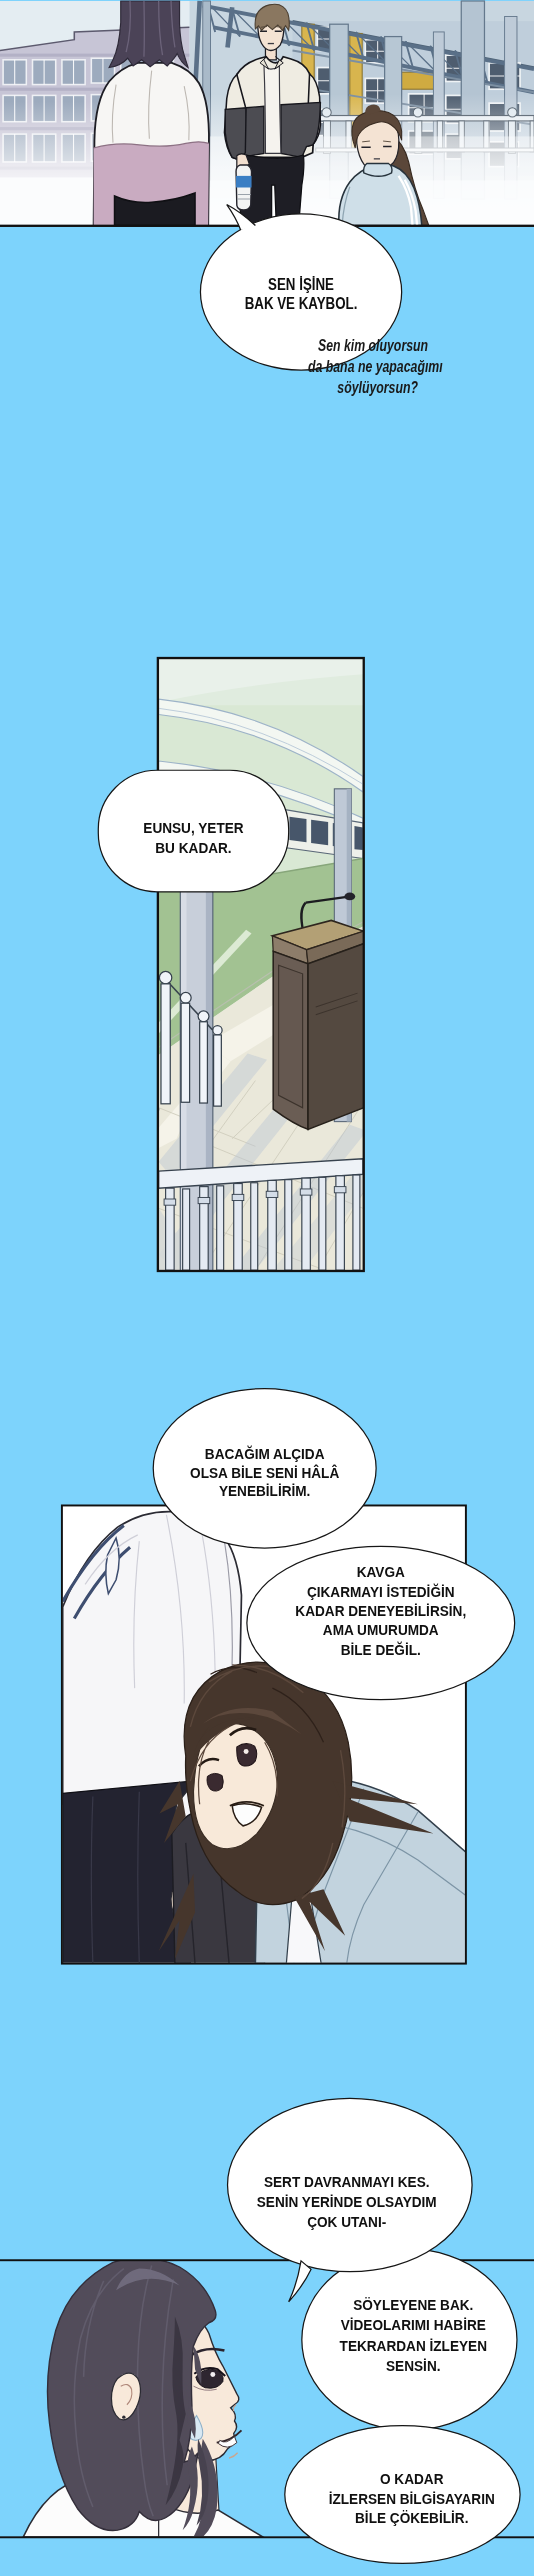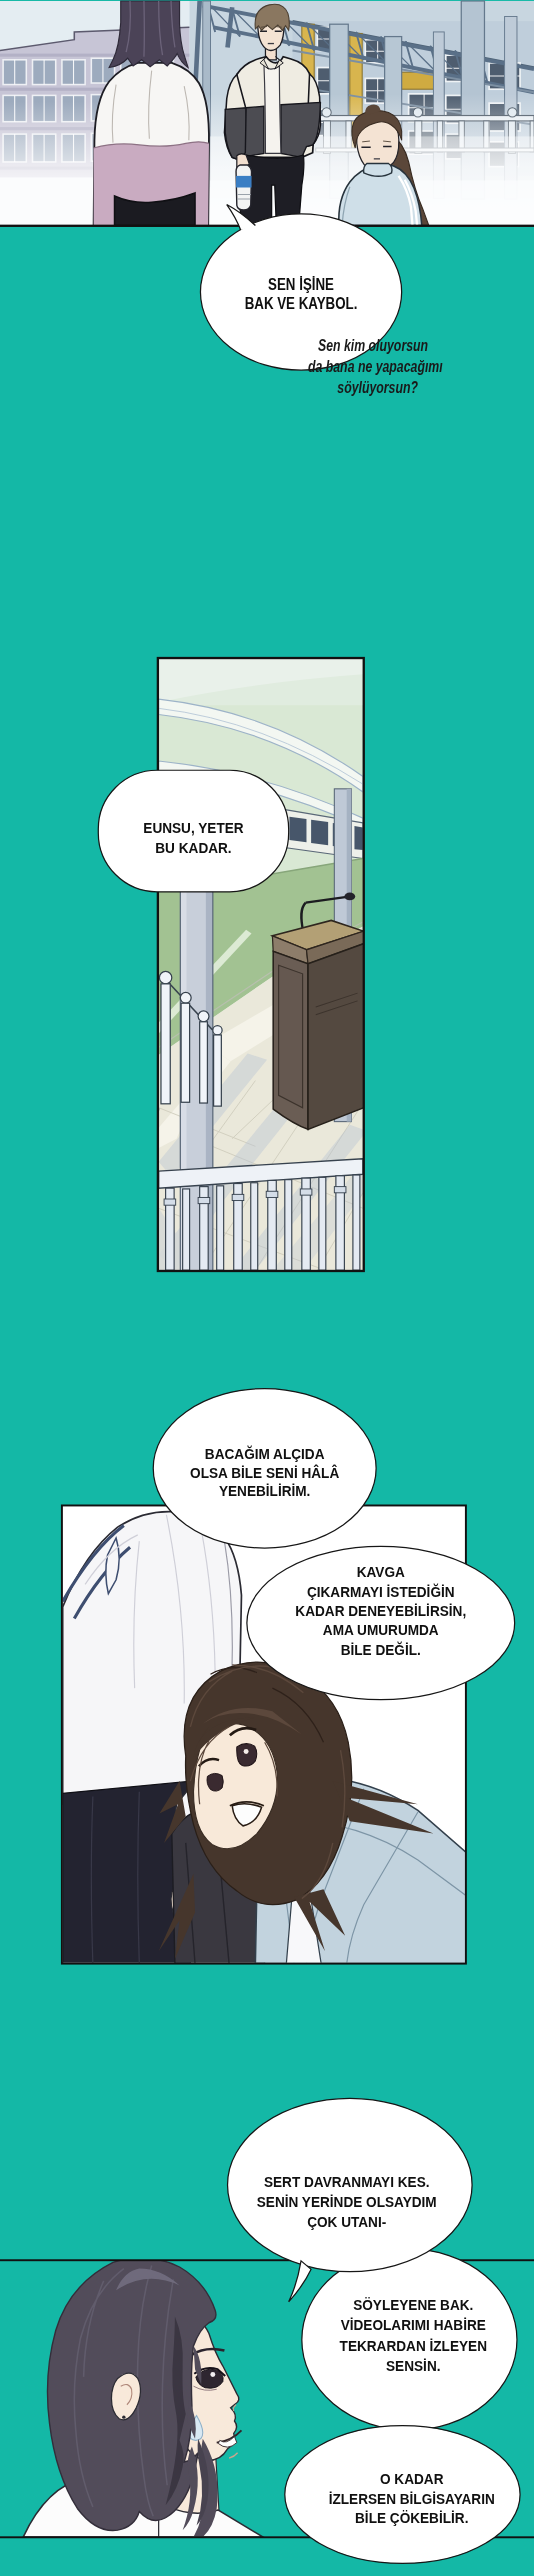--- a/index.html
+++ b/index.html
@@ -1,16 +1,16 @@
 <!DOCTYPE html>
 <html style="font-size:12.4px"><head>
 <meta charset="utf-8">
 <style>
 html,body{margin:0;padding:0;background:#ffffff;}
-#page{position:relative;width:534px;height:2576px;background:#14b8a6;overflow:hidden;}
+#page{position:relative;width:534px;height:2576px;background:#7dd3fc;overflow:hidden;}
 svg{display:block;}
 .bt{font-family:"Liberation Sans",sans-serif;font-weight:bold;fill:#101010;}
 .hw{font-family:"Liberation Sans",sans-serif;font-style:italic;font-weight:bold;fill:#1a1a1a;}
 </style>
 </head>
 <body>
 <div id="page">
 <svg width="534" height="2576" viewBox="0 0 690 3326">
 
 <defs>

